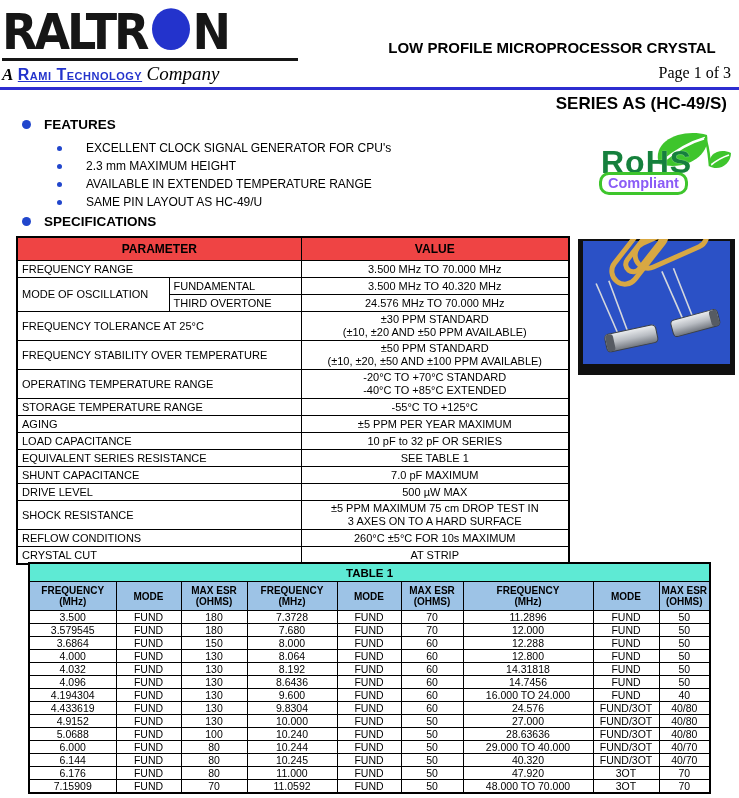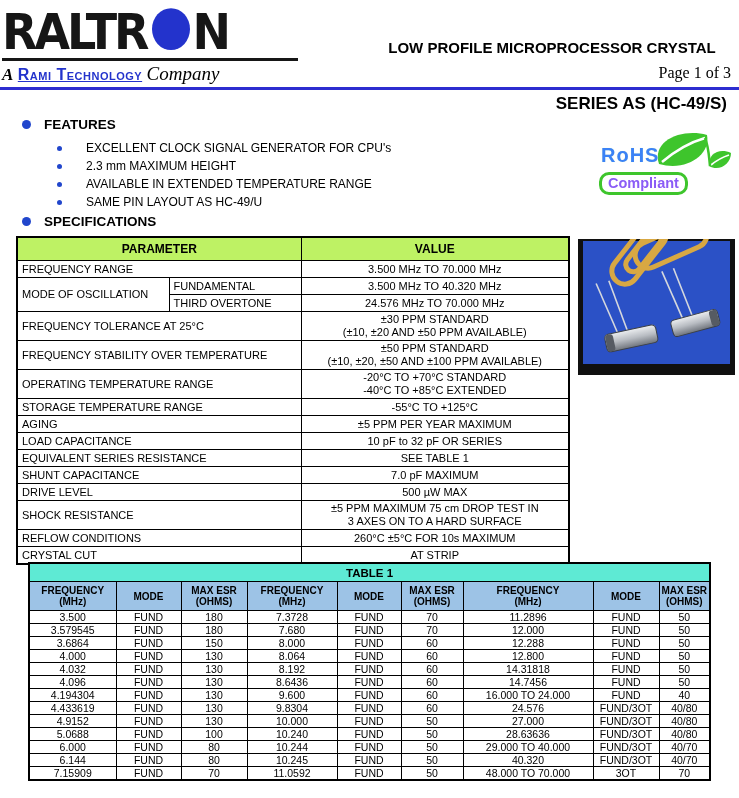--- a/index.html
+++ b/index.html
@@ -30,33 +30,33 @@
   .features-block{position:absolute;left:22px;top:117px;width:560px;}
   .section-heading{display:flex;align-items:center;gap:13px;font-size:13.5px;font-weight:bold;}
   .big-bullet{width:9px;height:9px;border-radius:50%;background:#2146cc;flex:0 0 auto;}
   .feature-list{margin-top:7px;padding-left:35px;}
   .feature-item{display:flex;align-items:center;gap:24px;font-size:12px;height:18px;}
   .small-bullet{width:5px;height:5px;border-radius:50%;background:#2146cc;flex:0 0 auto;}
 
   
   .rohs{position:absolute;left:597px;top:126px;width:138px;height:84px;}
   .rohs-leaves{position:absolute;right:2px;top:0;}
-  .rohs-text{position:absolute;left:4px;top:18px;font-size:20px;font-weight:bold;color:#3b82f6;
+  .rohs-text{position:absolute;left:4px;top:18px;font-size:32px;font-weight:bold;color:#15803d;
              text-shadow:0 0 1px #d9f5d0;letter-spacing:1px;}
   .rohs-pill{position:absolute;left:2px;top:46px;border:3px solid #3ec52c;border-radius:10px;
              padding:0 6px;color:#8b5cf6;font-weight:bold;font-size:14.5px;line-height:17px;}
 
   .specs-heading{position:absolute;left:22px;top:214px;width:300px;}
 
   
   table{border-collapse:collapse;}
   .spec-table{position:absolute;left:16px;top:236px;width:554px;table-layout:fixed;}
   .spec-table td,.spec-table th{border:1px solid #000;}
   .spec-table{border:2px solid #000;}
-  .spec-table th{background:#bef264;font-size:12px;font-weight:bold;height:20px;text-align:center;}
+  .spec-table th{background:#ef4444;font-size:12px;font-weight:bold;height:20px;text-align:center;}
   .spec-table td{font-size:11px;padding:1px 4px;line-height:13px;}
   .td-param{text-align:left;}
   .td-value{text-align:center;}
   .spec-table tr.single td{height:14px;}
   .pre{white-space:pre-line;}
 
   
   .photo{position:absolute;left:578px;top:239px;width:157px;height:136px;}
 
   
@@ -419,20 +419,31 @@
             <td>FUND</td>
             <td>80</td>
             <td>10.245</td>
             <td>FUND</td>
             <td>50</td>
             <td>40.320</td>
             <td>FUND/3OT</td>
             <td>40/70</td>
           </tr>
 
+          <tr>
+            <td>6.176</td>
+            <td>FUND</td>
+            <td>80</td>
+            <td>11.000</td>
+            <td>FUND</td>
+            <td>50</td>
+            <td>47.920</td>
+            <td>3OT</td>
+            <td>70</td>
+          </tr>
 
           <tr>
             <td>7.15909</td>
             <td>FUND</td>
             <td>70</td>
             <td>11.0592</td>
             <td>FUND</td>
             <td>50</td>
             <td>48.000 TO 70.000</td>
             <td>3OT</td>

